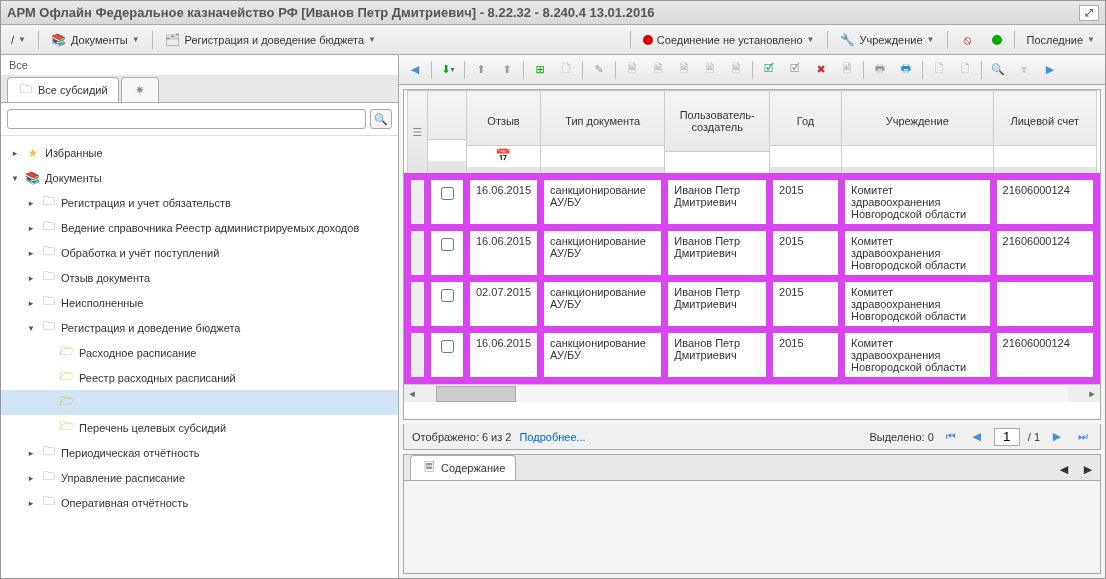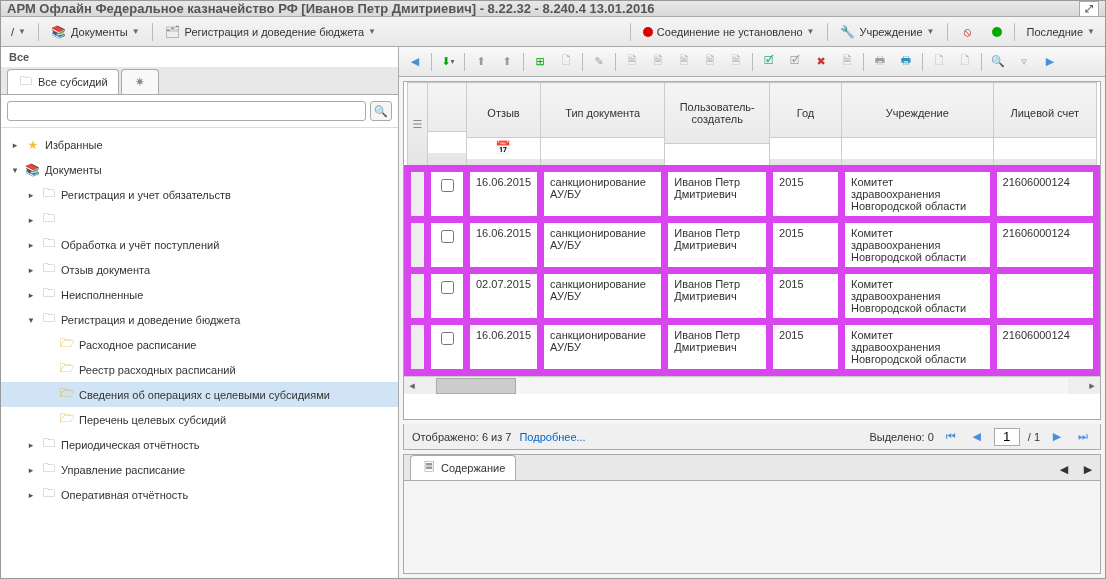--- a/index.html
+++ b/index.html
@@ -1,28 +1,28 @@
 <!DOCTYPE html>
 <html><head>
 <meta charset="utf-8">
 <style>
   html,body{margin:0;padding:0;font-family:Tahoma,Arial,sans-serif;font-size:11px;color:#333;background:#fff;height:100%;}
   *{box-sizing:border-box;}
   .window{width:1106px;height:579px;border:1px solid #999;background:#f0f0f0;display:flex;flex-direction:column;position:relative;}
-  .titlebar{height:16px;background:linear-gradient(#e8e8e8,#d8d8d8);display:flex;align-items:center;padding:0 6px;border-bottom:1px solid #aaa;font-size:13px;font-weight:bold;color:#555;}
+  .titlebar{height:24px;background:linear-gradient(#e8e8e8,#d8d8d8);display:flex;align-items:center;padding:0 6px;border-bottom:1px solid #aaa;font-size:13px;font-weight:bold;color:#555;}
   .titlebar .spacer{flex:1;}
   .titlebar .expand-btn{width:20px;height:16px;border:1px solid #aaa;background:#fff;display:flex;align-items:center;justify-content:center;cursor:pointer;}
   .main-toolbar{height:30px;background:linear-gradient(#f5f5f5,#e8e8e8);border-bottom:1px solid #aaa;display:flex;align-items:center;padding:0 4px;gap:4px;}
   .tb-item{display:flex;align-items:center;gap:4px;padding:2px 6px;cursor:pointer;border-radius:3px;}
   .tb-sep{width:1px;height:18px;background:#bbb;margin:0 2px;}
   .dd-arrow{font-size:8px;color:#666;}
   .icon{width:16px;height:16px;display:inline-flex;align-items:center;justify-content:center;font-size:12px;}
   .body{flex:1;display:flex;min-height:0;}
   .sidebar{width:398px;border-right:1px solid #aaa;display:flex;flex-direction:column;background:#fff;}
-  .side-label{padding:4px 8px;color:#555;font-weight:bold;}
+  .side-label{padding:4px 8px;color:#555;}
   .tabbar{height:28px;border-bottom:1px solid #aaa;display:flex;align-items:flex-end;padding-left:6px;background:#e8e8e8;gap:2px;}
   .tab{border:1px solid #aaa;border-bottom:none;background:#f8f8f8;padding:4px 10px;border-radius:4px 4px 0 0;display:flex;align-items:center;gap:4px;cursor:pointer;}
   .tab.active{background:#fff;}
   .searchbar{padding:6px;border-bottom:1px solid #ddd;display:flex;gap:4px;}
   .searchbar input{flex:1;height:20px;border:1px solid #aaa;border-radius:3px;padding:0 4px;}
   .search-btn{width:22px;height:20px;border:1px solid #aaa;background:#f5f5f5;border-radius:3px;display:flex;align-items:center;justify-content:center;cursor:pointer;}
   .tree{flex:1;overflow:auto;padding:4px 0;}
   .tree-row{display:flex;align-items:center;height:25px;padding-left:8px;cursor:pointer;gap:4px;}
   .tree-row.selected{background:#d0e4f5;}
   .tree-toggle{width:12px;font-size:9px;color:#555;text-align:center;}
@@ -149,20 +149,21 @@
           <span>Документы</span>
         </div>
         <div class="tree-row indent1">
           <span class="tree-toggle">▸</span>
           <span class="icon ic-folder">🗀</span>
           <span>Регистрация и учет обязательств</span>
         </div>
         <div class="tree-row indent1">
           <span class="tree-toggle">▸</span>
           <span class="icon ic-folder">🗀</span>
+          <span>Ведение справочника Реестр администрируемых доходов</span>
         </div>
         <div class="tree-row indent1">
           <span class="tree-toggle">▸</span>
           <span class="icon ic-folder">🗀</span>
           <span>Обработка и учёт поступлений</span>
         </div>
         <div class="tree-row indent1">
           <span class="tree-toggle">▸</span>
           <span class="icon ic-folder">🗀</span>
           <span>Отзыв документа</span>
@@ -183,21 +184,20 @@
           <span>Расходное расписание</span>
         </div>
         <div class="tree-row indent2">
           <span class="tree-toggle"></span>
           <span class="icon ic-yfolder">🗁</span>
           <span>Реестр расходных расписаний</span>
         </div>
         <div class="tree-row indent2 selected">
           <span class="tree-toggle"></span>
           <span class="icon ic-yfolder">🗁</span>
-          <span>Сведения об операциях с целевыми субсидиями</span>
         </div>
         <div class="tree-row indent2">
           <span class="tree-toggle"></span>
           <span class="icon ic-yfolder">🗁</span>
           <span>Перечень целевых субсидий</span>
         </div>
         <div class="tree-row indent1">
           <span class="tree-toggle">▸</span>
           <span class="icon ic-folder">🗀</span>
           <span>Периодическая отчётность</span>
@@ -380,21 +380,21 @@
         <div class="hscroll">
           <div class="arr">◂</div>
           <div class="track">
               <div class="thumb"></div>
             </div>
           <div class="arr">▸</div>
         </div>
       </div>
 
       <div class="status-row">
-        <span>Отображено: 6 из 7</span>
+        <span>Отображено: 6 из 2</span>
         <span class="link">Подробнее...</span>
         <span class="fill"></span>
         <span>Выделено: 0</span>
         <span class="pager-btn">⏮</span>
         <span class="pager-btn">◀</span>
         <input class="pager-input" value="1" style="">
         <span>/ 1</span>
         <span class="pager-btn">▶</span>
         <span class="pager-btn">⏭</span>
       </div>

